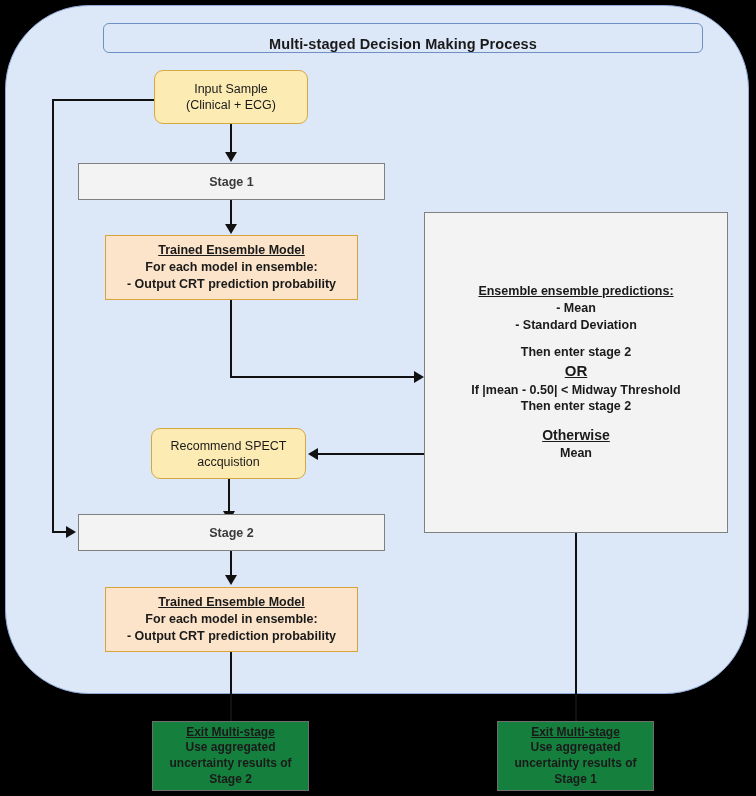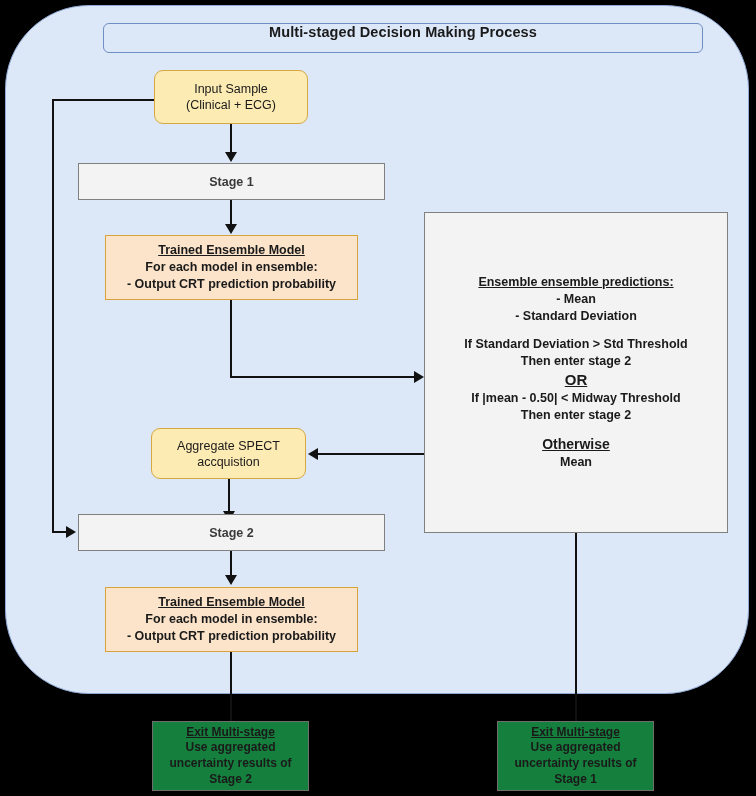--- a/index.html
+++ b/index.html
@@ -35,21 +35,21 @@
     position: absolute;
     left: 103px;
     top: 23px;
     width: 600px;
     height: 30px;
     box-sizing: border-box;
     background: #dce7f8;
     border: 1.5px solid #6f8fc4;
     border-radius: 6px;
     display: flex;
-    align-items: flex-start;
+    align-items: flex-end;
     justify-content: center;
   }
   #title-bar .title-text {
     font-size: 14.5px;
     font-weight: bold;
     color: #1a1a1a;
     letter-spacing: 0.1px;
   }
 
   
@@ -195,32 +195,31 @@
     <span class="u">Trained Ensemble Model</span>
     <span>For each model in ensemble:</span>
     <span>- Output CRT prediction probability</span>
   </div>
 
   <div class="node node-panel" style="left:424px; top:212px; width:304px; height:321px;">
     <span class="u">Ensemble ensemble predictions:</span>
     <span>- Mean</span>
     <span>- Standard Deviation</span>
     <div class="spacer"></div>
-    <span>If Standard Deviation &gt; Std Threshold</span>
     <span>Then enter stage 2</span>
     <span class="u" style="font-size:15px;">OR</span>
     <span>If |mean - 0.50| &lt; Midway Threshold</span>
     <span>Then enter stage 2</span>
     <div class="spacer"></div>
     <span class="u" style="font-size:14px;">Otherwise</span>
     <span>Mean</span>
   </div>
 
   <div class="node node-yellow" style="left:151px; top:428px; width:155px; height:51px;">
-    <span>Aggregate SPECT</span>
+    <span>Recommend SPECT</span>
     <span>accquistion</span>
   </div>
 
   <div class="node node-stage" style="left:78px; top:514px; width:307px; height:37px;">
     <span>Stage 2</span>
   </div>
 
   <div class="node node-peach" style="left:105px; top:587px; width:253px; height:65px;">
     <span class="u">Trained Ensemble Model</span>
     <span>For each model in ensemble:</span>

